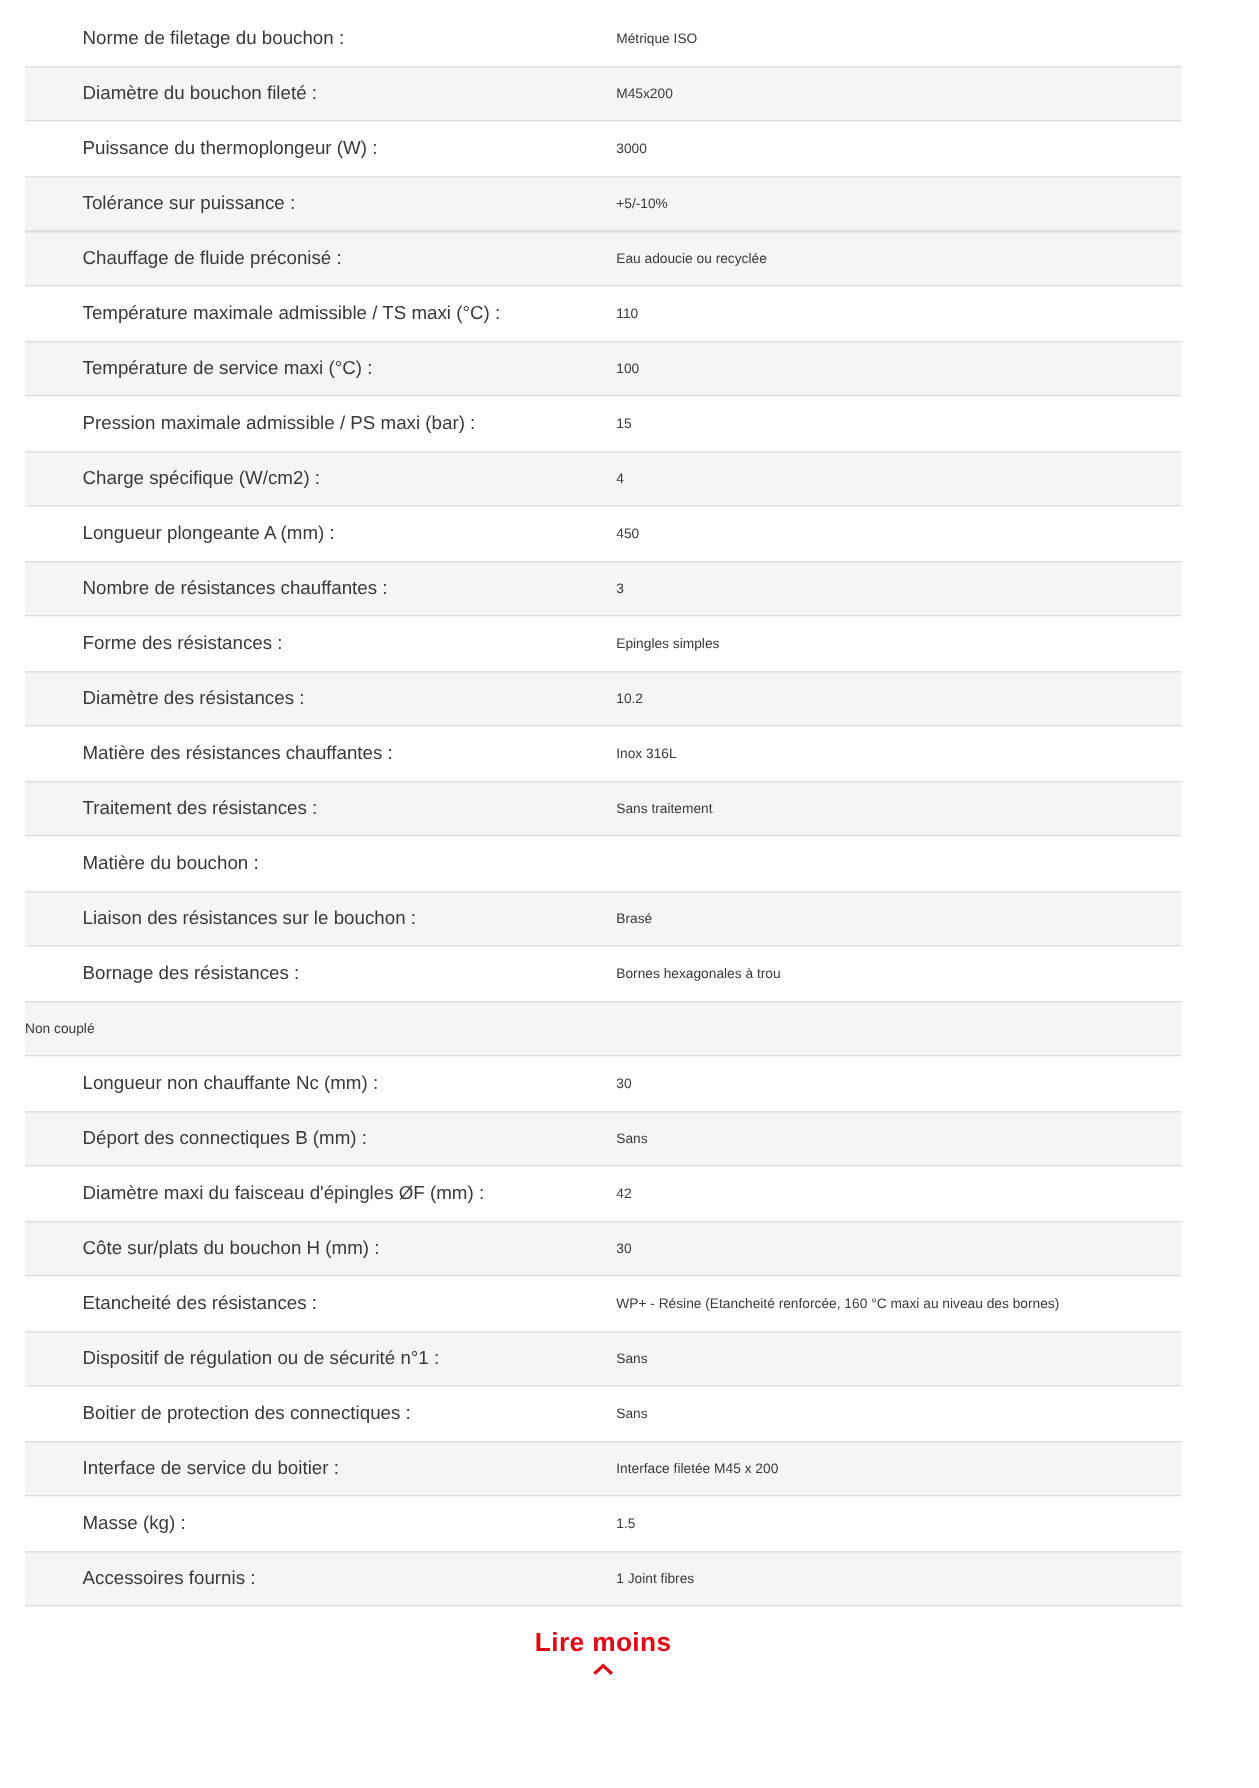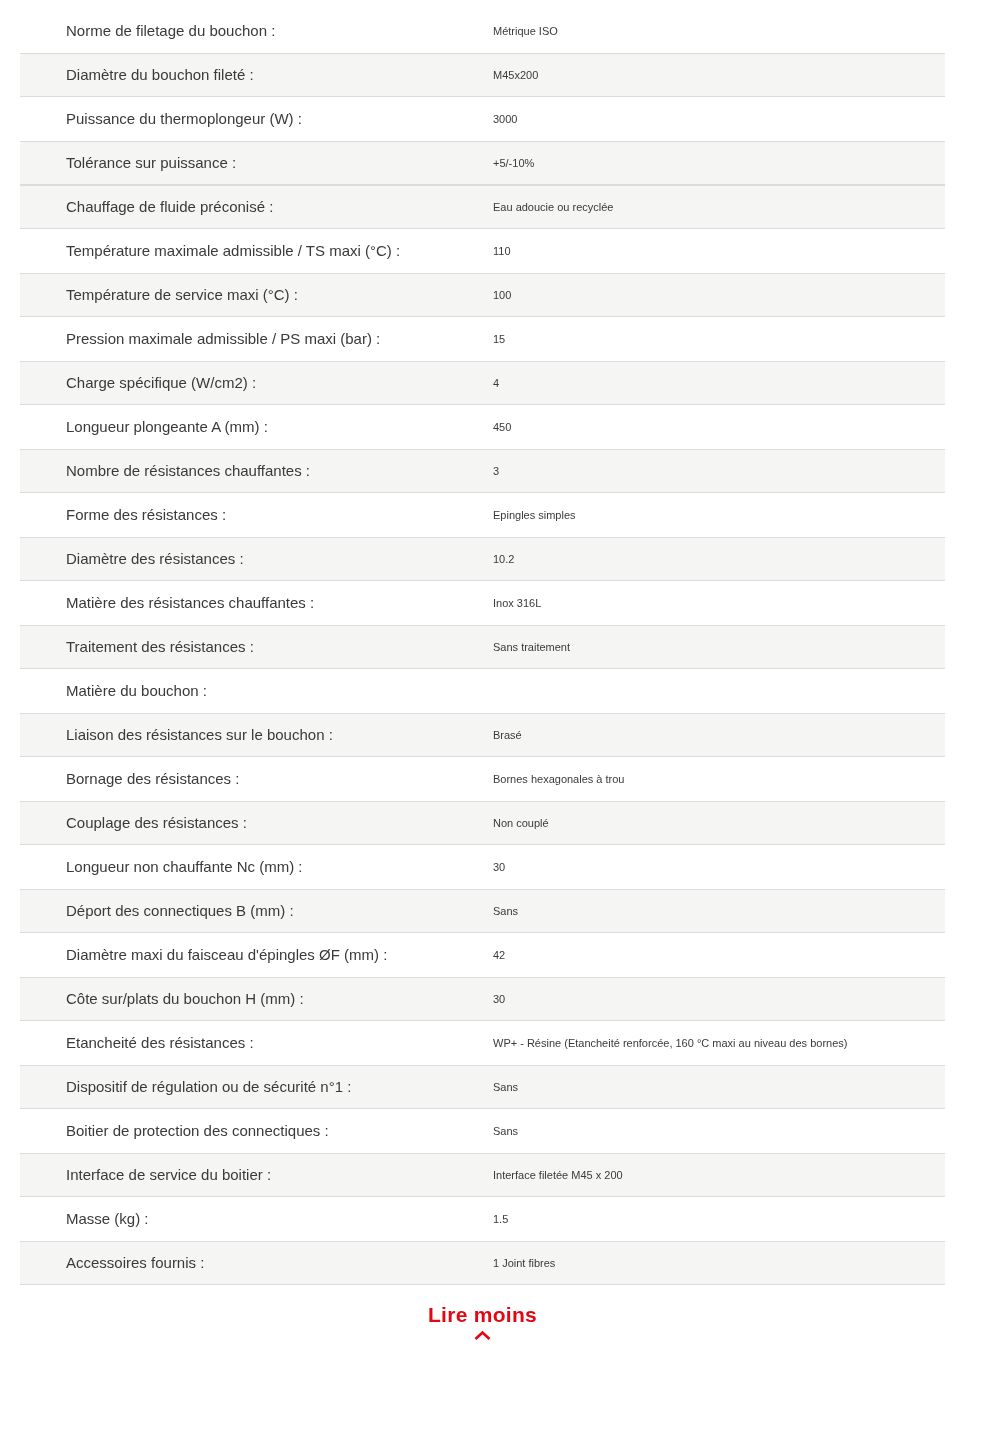--- a/index.html
+++ b/index.html
@@ -162,21 +162,20 @@
     <div class="spec-label">Liaison des résistances sur le bouchon :</div>
     <div class="spec-value">Brasé</div>
   </div>
 
   <div class="spec-row">
     <div class="spec-label">Bornage des résistances :</div>
     <div class="spec-value">Bornes hexagonales à trou</div>
   </div>
 
   <div class="spec-row alt">
-    <div class="spec-label">Couplage des résistances :</div>
     <div class="spec-value">Non couplé</div>
   </div>
 
   <div class="spec-row">
     <div class="spec-label">Longueur non chauffante Nc (mm) :</div>
     <div class="spec-value">30</div>
   </div>
 
   <div class="spec-row alt">
     <div class="spec-label">Déport des connectiques B (mm) :</div>

